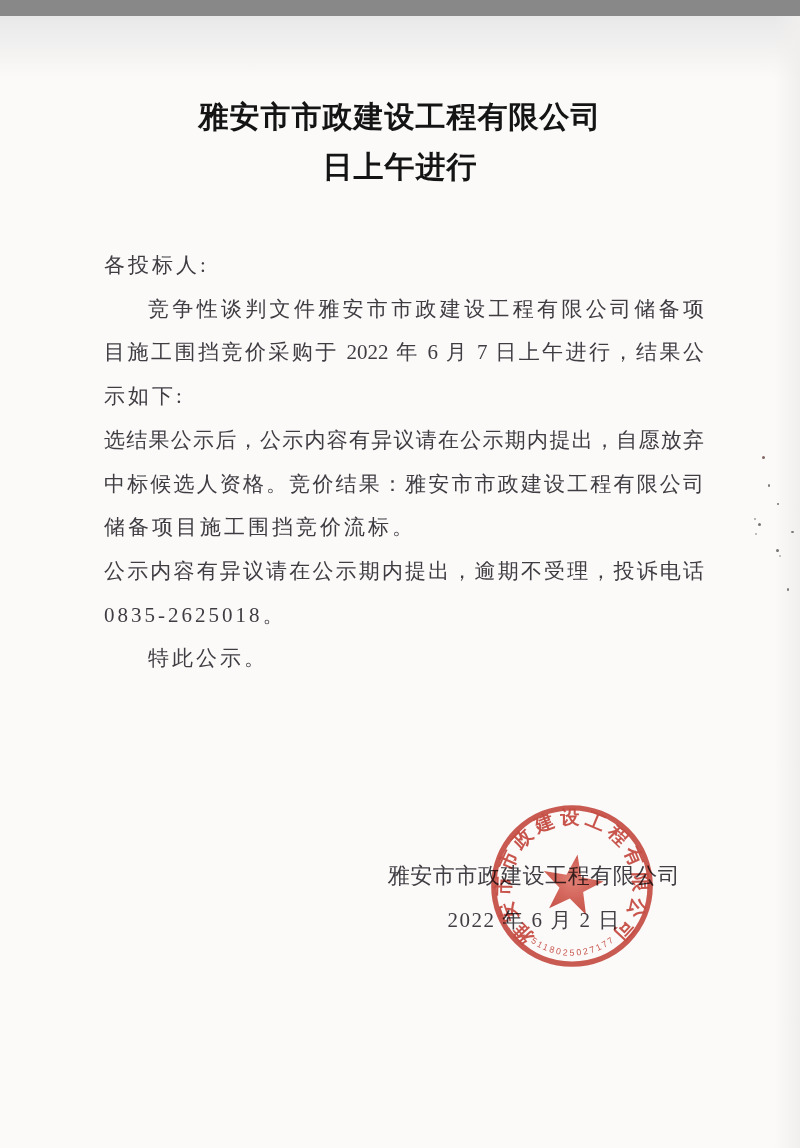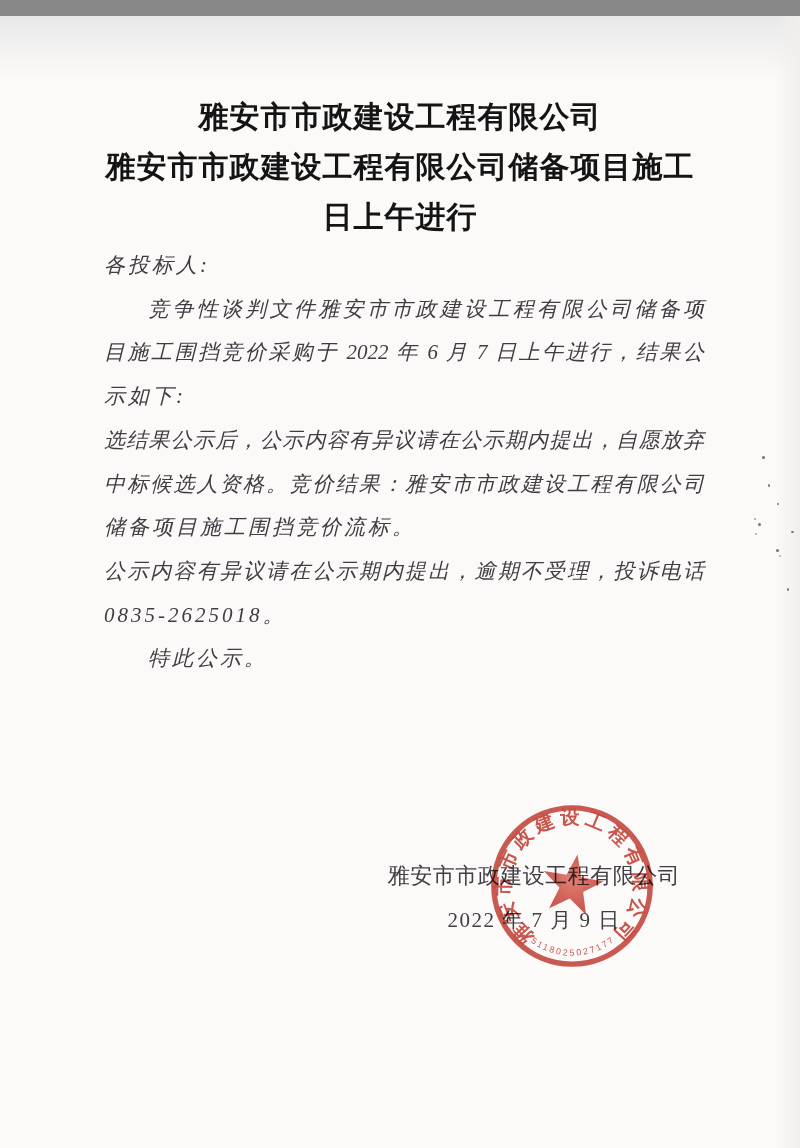--- a/index.html
+++ b/index.html
@@ -17,21 +17,21 @@
     background:linear-gradient(270deg,#f0efee 0%,rgba(251,250,249,0) 100%);
   }
   .title{
     position:absolute;top:76px;left:0;width:800px;text-align:center;
     font-family:"Liberation Sans","DejaVu Sans",sans-serif;
     font-weight:700;font-size:30px;line-height:50px;color:#141414;letter-spacing:1px;
   }
   .title-line{white-space:nowrap;}
   .body{
     position:absolute;top:228px;left:104px;width:600px;
-    font-size:21px;line-height:43.7px;color:#3f3d42;font-style:italic;
+    font-size:21px;line-height:43.7px;color:#3f3d42;
   }
   .ln{letter-spacing:3px;white-space:nowrap;}
   .just{text-align:justify;text-align-last:justify;letter-spacing:0;}
   .ind{text-indent:44px;}
   .signature{
     position:absolute;top:846px;left:384px;width:300px;text-align:center;color:#403e43;
   }
   .sig-company{font-size:22px;line-height:28px;letter-spacing:0.5px;white-space:nowrap;}
   .sig-date{margin-top:16px;font-size:21px;line-height:28px;letter-spacing:1.5px;white-space:nowrap;}
   .seal{
@@ -42,40 +42,39 @@
 </style>
 </head>
 <body>
 
 <div class="page">
   <div class="top-shade"></div>
   <div class="side-shade"></div>
 
   <div class="title">
     <div class="title-line">雅安市市政建设工程有限公司</div>
-    <div class="title-line">雅安市市政建设工程有限公司储备项目施工</div>
     <div class="title-line">日上午进行</div>
   </div>
 
   <div class="body">
     <div class="ln">各投标人:</div>
     <div class="ln just ind">竞争性谈判文件雅安市市政建设工程有限公司储备项</div>
     <div class="ln just">目施工围挡竞价采购于 2022 年 6 月 7 日上午进行，结果公</div>
     <div class="ln">示如下:</div>
     <div class="ln just">选结果公示后，公示内容有异议请在公示期内提出，自愿放弃</div>
     <div class="ln just">中标候选人资格。竞价结果：雅安市市政建设工程有限公司</div>
     <div class="ln">储备项目施工围挡竞价流标。</div>
     <div class="ln just">公示内容有异议请在公示期内提出，逾期不受理，投诉电话</div>
     <div class="ln">0835-2625018。</div>
     <div class="ln ind">特此公示。</div>
   </div>
 
   <div class="signature">
     <div class="sig-company">雅安市市政建设工程有限公司</div>
-    <div class="sig-date">2022 年 7 月 9 日</div>
+    <div class="sig-date">2022 年 6 月 2 日</div>
   </div>
 
   <svg class="seal" viewBox="0 0 200 200" aria-hidden="true">
     <defs>
       <path id="arcText" d="M57.6,160.6 A74,74 0 1 1 142.4,160.6" fill="none"></path>
       <path id="arcNum" d="M46.7,163.6 A83,83 0 0 0 153.3,163.6" fill="none"></path>
       <radialGradient id="starG" cx="50%" cy="45%" r="65%">
         <stop offset="0%" stop-color="#e0695e"></stop>
         <stop offset="55%" stop-color="#cc4538"></stop>
         <stop offset="100%" stop-color="#bd3227"></stop>

